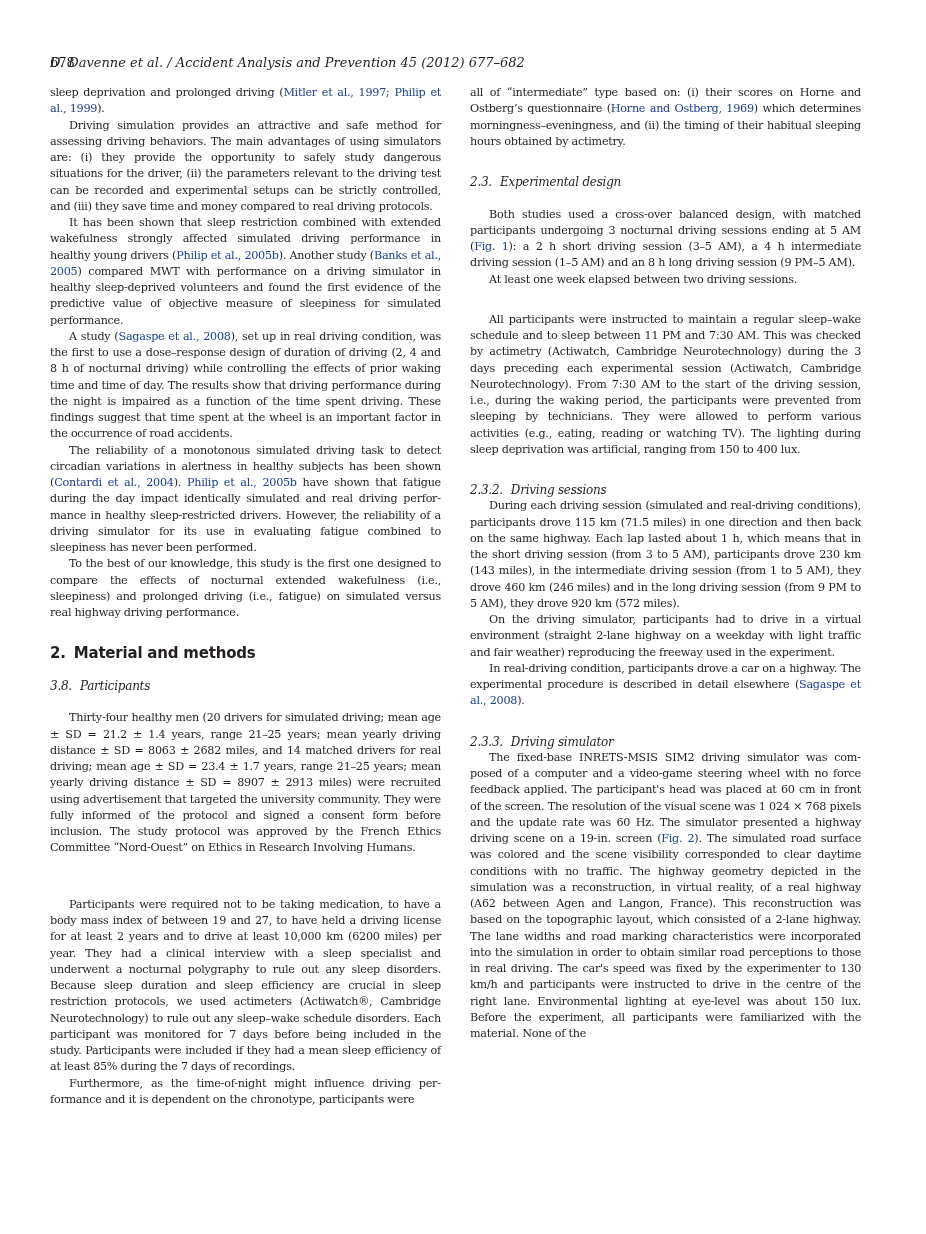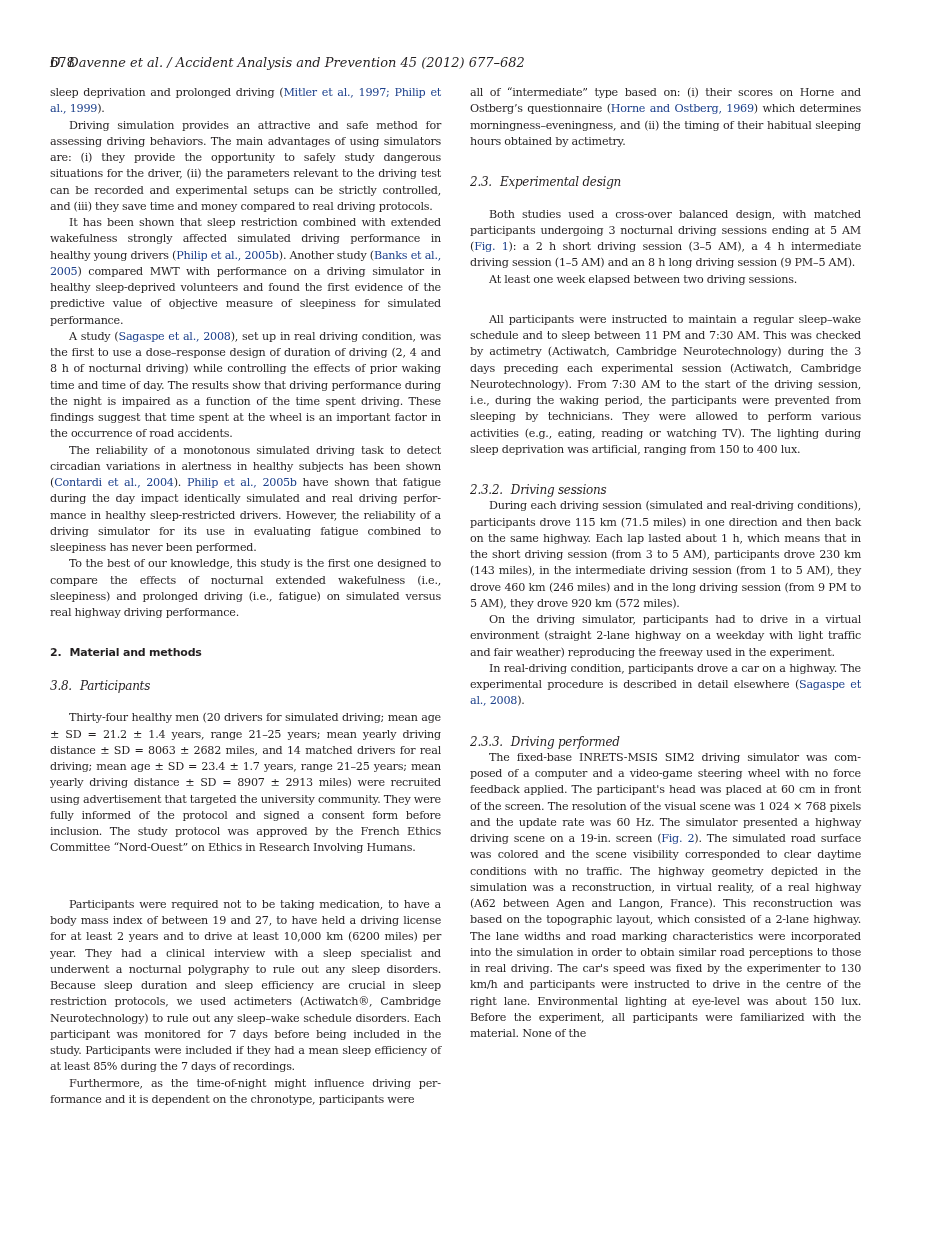--- a/index.html
+++ b/index.html
@@ -9,21 +9,21 @@
          font-size: 13px; }
   .page-num { position: absolute; left: 0; top: 0; }
   .journal-ref { position: absolute; left: 0; right: 0; top: 0; text-align: left; font-style: italic; }
   .col { position: absolute; top: 85px; width: 391px; font-size: 11.2px; line-height: 16.25px;
          text-align: justify; hyphens: manual; letter-spacing: -0.25px; }
   .col.left { left: 50px; }
   .col.right { left: 470px; }
   p { margin: 0; text-indent: 19px; }
   p.noindent { text-indent: 0; }
   .link { color: #1b3f8b; }
-  h2 { font-size: 11px; font-weight: bold; margin: 0; line-height: 16.25px; font-family: "DejaVu Sans", sans-serif; letter-spacing: -0.2px; }
+  h2 { font-size: 15px; font-weight: bold; margin: 0; line-height: 16.25px; font-family: "DejaVu Sans", sans-serif; letter-spacing: -0.2px; }
   h3 { font-size: 12px; font-weight: normal; font-style: italic; margin: 0; line-height: 16.25px; }
   .gap1 { height: 16.25px; }
   .gap2 { height: 24px; }
   .secnum { margin-right: 8px; }
 </style>
 </head>
 <body>
 
 <div class="running-header">
   <span class="page-num">678</span>
@@ -57,15 +57,15 @@
   <p><span>Both studies used a cross-over balanced design, with matched participants undergoing 3 nocturnal driving sessions ending at 5 AM (</span><a class="link">Fig. 1</a><span>): a 2 h short driving session (3–5 AM), a 4 h intermediate driving session (1–5 AM) and an 8 h long driving session (9 PM–5 AM).</span></p>
   <p>At least one week elapsed between two driving sessions.</p>
   <div class="gap2"></div>
   <p>All participants were instructed to maintain a regular sleep–wake schedule and to sleep between 11 PM and 7:30 AM. This was checked by actimetry (Actiwatch, Cambridge Neurotech­nology) during the 3 days preceding each experimental session (Actiwatch, Cambridge Neurotechnology). From 7:30 AM to the start of the driving session, i.e., during the waking period, the par­ticipants were prevented from sleeping by technicians. They were allowed to perform various activities (e.g., eating, reading or watch­ing TV). The lighting during sleep deprivation was artificial, ranging from 150 to 400 lux.</p>
   <div class="gap2"></div>
   <h3><span class="secnum">2.3.2.</span><span>Driving sessions</span></h3>
   <p>During each driving session (simulated and real-driving condi­tions), participants drove 115 km (71.5 miles) in one direction and then back on the same highway. Each lap lasted about 1 h, which means that in the short driving session (from 3 to 5 AM), partici­pants drove 230 km (143 miles), in the intermediate driving session (from 1 to 5 AM), they drove 460 km (246 miles) and in the long driving session (from 9 PM to 5 AM), they drove 920 km (572 miles).</p>
   <p>On the driving simulator, participants had to drive in a virtual environment (straight 2-lane highway on a weekday with light traffic and fair weather) reproducing the freeway used in the exper­iment.</p>
   <p><span>In real-driving condition, participants drove a car on a high­way. The experimental procedure is described in detail elsewhere (</span><a class="link">Sagaspe et al., 2008</a><span>).</span></p>
   <div class="gap2"></div>
-  <h3><span class="secnum">2.3.3.</span><span>Driving performed</span></h3>
+  <h3><span class="secnum">2.3.3.</span><span>Driving simulator</span></h3>
   <p><span>The fixed-base INRETS-MSIS SIM2 driving simulator was com­posed of a computer and a video-game steering wheel with no force feedback applied. The participant's head was placed at 60 cm in front of the screen. The resolution of the visual scene was 1 024 × 768 pixels and the update rate was 60 Hz. The simulator pre­sented a highway driving scene on a 19-in. screen (</span><a class="link">Fig. 2</a><span>). The simulated road surface was colored and the scene visibility corre­sponded to clear daytime conditions with no traffic. The highway geometry depicted in the simulation was a reconstruction, in virtual reality, of a real highway (A62 between Agen and Langon, France). This reconstruction was based on the topographic layout, which consisted of a 2-lane highway. The lane widths and road marking characteristics were incorporated into the simulation in order to obtain similar road perceptions to those in real driving. The car's speed was fixed by the experimenter to 130 km/h and participants were instructed to drive in the centre of the right lane. Environmen­tal lighting at eye-level was about 150 lux. Before the experiment, all participants were familiarized with the material. None of the</span></p>
 </div>
 
 </body></html>

